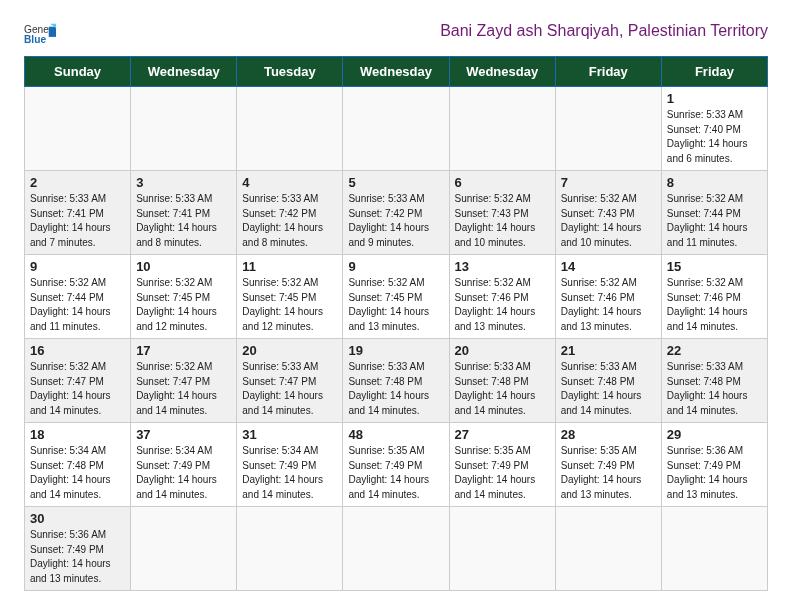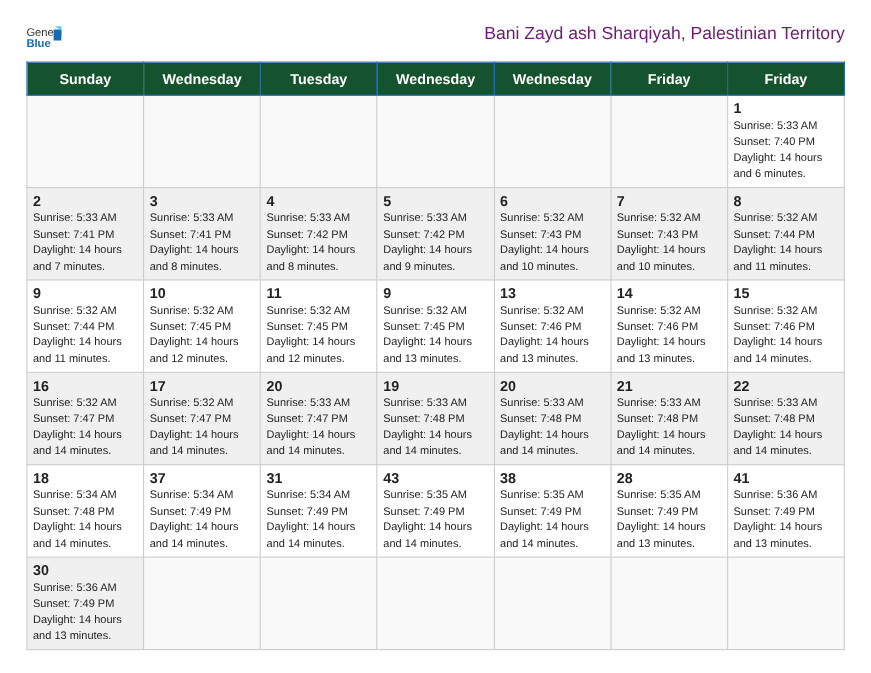--- a/index.html
+++ b/index.html
@@ -298,42 +298,42 @@
 and 14 minutes.</div>
         </td>
         <td>
           <span class="day-number">31</span>
           <div class="cell-info" style="white-space: pre-line;">Sunrise: 5:34 AM
 Sunset: 7:49 PM
 Daylight: 14 hours
 and 14 minutes.</div>
         </td>
         <td>
-          <span class="day-number">43</span>
+          <span class="day-number">48</span>
           <div class="cell-info" style="white-space: pre-line;">Sunrise: 5:35 AM
 Sunset: 7:49 PM
 Daylight: 14 hours
 and 14 minutes.</div>
         </td>
         <td>
-          <span class="day-number">38</span>
+          <span class="day-number">27</span>
           <div class="cell-info" style="white-space: pre-line;">Sunrise: 5:35 AM
 Sunset: 7:49 PM
 Daylight: 14 hours
 and 14 minutes.</div>
         </td>
         <td>
           <span class="day-number">28</span>
           <div class="cell-info" style="white-space: pre-line;">Sunrise: 5:35 AM
 Sunset: 7:49 PM
 Daylight: 14 hours
 and 13 minutes.</div>
         </td>
         <td>
-          <span class="day-number">41</span>
+          <span class="day-number">29</span>
           <div class="cell-info" style="white-space: pre-line;">Sunrise: 5:36 AM
 Sunset: 7:49 PM
 Daylight: 14 hours
 and 13 minutes.</div>
         </td>
       </tr>
       <tr class="row-shade last-row">
         <td>
           <span class="day-number">30</span>
           <div class="cell-info" style="white-space: pre-line;">Sunrise: 5:36 AM

